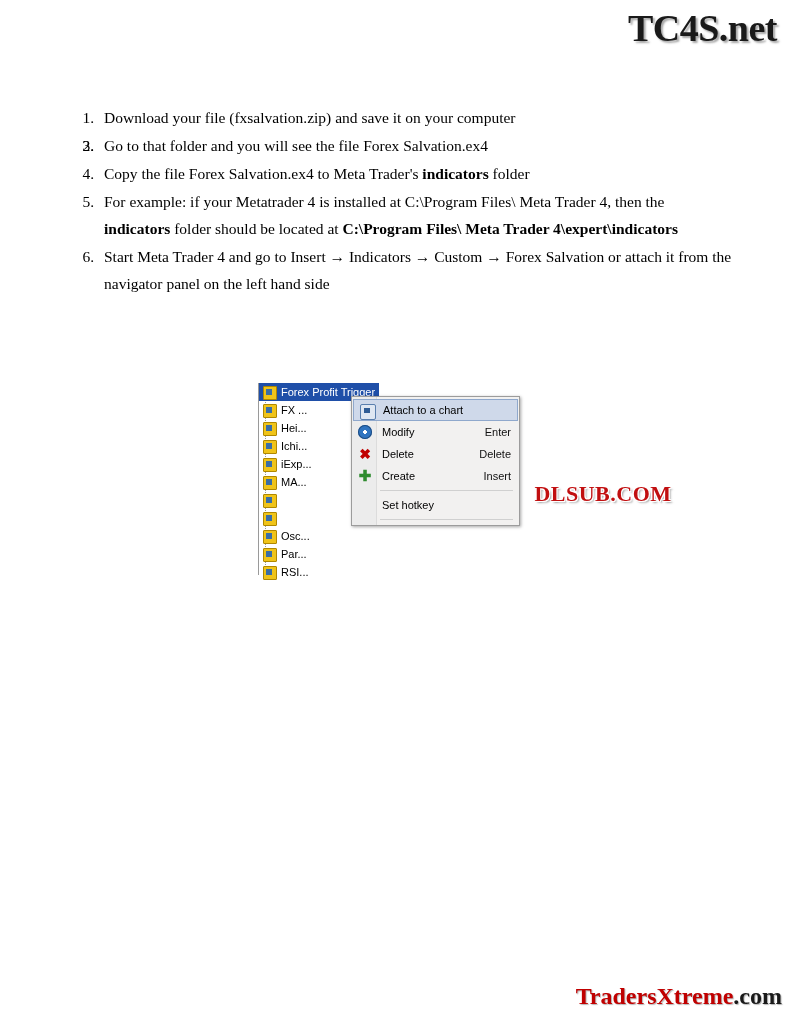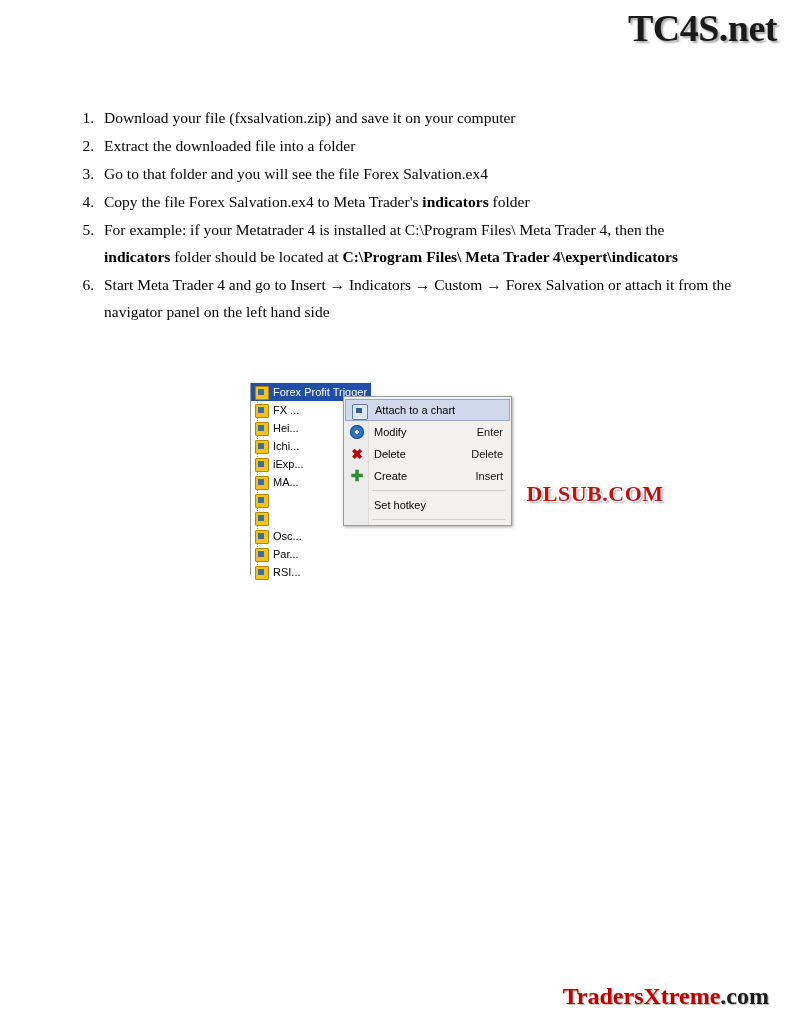--- a/index.html
+++ b/index.html
@@ -66,21 +66,21 @@
     left: 0;
     top: 0;
     width: 22px;
     text-align: right;
   }
   .steps li b { font-weight: bold; }
 
   
   .shot {
     position: absolute;
-    left: 250px;
+    left: 258px;
     top: 383px;
     width: 290px;
     height: 192px;
   }
   
   .tree {
     position: absolute;
     left: 0;
     top: 0;
     width: 120px;
@@ -248,40 +248,40 @@
        1px -1px 0 #ffffff,
       -1px  1px 0 #ffffff,
        1px  1px 0 #ffffff,
        2px  2px 2px rgba(90,90,90,0.55);
   }
 
   
   .footer-logo {
     position: absolute;
     bottom: 14px;
-    right: 22px;
+    right: 9px;
     font-family: "Liberation Serif", serif;
     font-weight: bold;
     font-size: 24px;
     color: #c00000;
     text-shadow: 1px 1px 1px rgba(150,150,150,0.7);
   }
   .footer-logo .dom { color: #1a1a1a; }
 </style>
 </head>
 <body>
 
 <div class="page">
 
   <div class="brand-logo">TC4S.net</div>
 
 
   <ol class="steps" id="steps-list">
       <li><span class="num">1.</span><span>Download your file (fxsalvation.zip) and save it on your computer</span></li>
-      <li><span class="num">2.</span><span>Extract the downloaded file into a folder</span></li>
+      <li><span class="num">2.</span></li>
       <li><span class="num">3.</span><span>Go to that folder and you will see the file Forex Salvation.ex4</span></li>
       <li><span class="num">4.</span><span>Copy the file Forex Salvation.ex4 to Meta Trader's <b>indicators</b> folder</span></li>
       <li><span class="num">5.</span><span>For example: if your Metatrader 4 is installed at C:\Program Files\ Meta Trader 4, then the <b>indicators</b> folder should be located at <b>C:\Program Files\ Meta Trader 4\expert\indicators</b></span></li>
       <li><span class="num">6.</span><span>Start Meta Trader 4 and go to Insert → Indicators → Custom → Forex Salvation or attach it from the navigator panel on the left hand side</span></li>
     </ol>
 
   <div class="shot">
 
     <div class="tree">
       <div class="tree-dots"></div>

